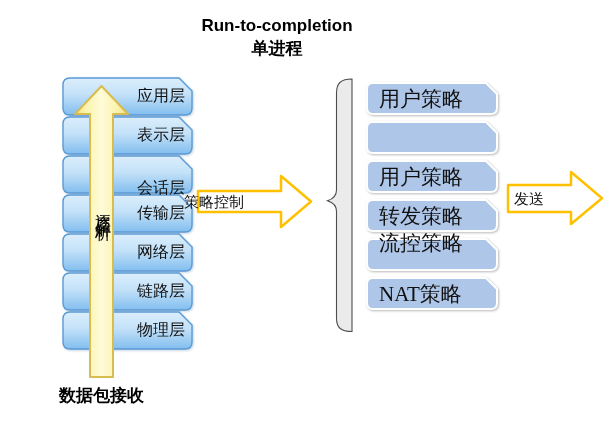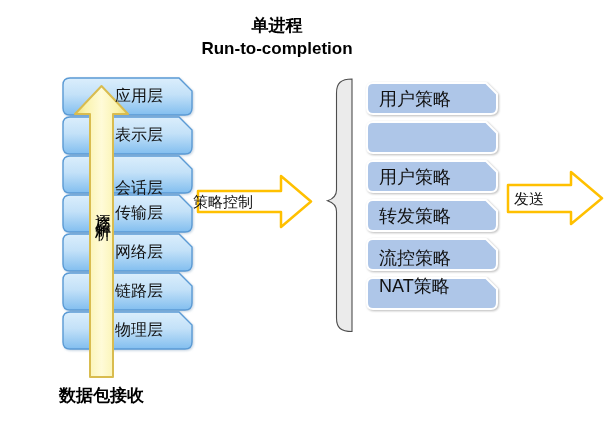--- a/index.html
+++ b/index.html
@@ -51,21 +51,21 @@
     left: 122px; top: 14px; width: 310px;
     text-align: center;
     color: #000;
     font-weight: bold;
     font-size: 17px;
     line-height: 23px;
   }
 
   .layer-label {
     left: 115px; width: 70px; height: 20px;
-    text-align: left;
+    text-align: right;
     font-size: 16px; line-height: 20px;
     color: #111;
     white-space: nowrap;
   }
   .layer-label.l0 { top: 86px; }
   .layer-label.l1 { top: 125px; }
   .layer-label.l2 { top: 178px; }
   .layer-label.l3 { top: 203px; }
   .layer-label.l4 { top: 242px; }
   .layer-label.l5 { top: 281px; }
@@ -81,38 +81,38 @@
   }
 
   .packet-receive-label {
     left: 59px; top: 384px;
     font-size: 17px; font-weight: bold;
     color: #000;
     white-space: nowrap;
   }
 
   .policy-control-label {
-    left: 193px; top: 193px; width: 78px;
+    left: 184px; top: 193px; width: 78px;
     font-size: 15px; line-height: 18px;
     color: #111;
     white-space: nowrap;
   }
 
   .policy-label {
     left: 379px; width: 112px; height: 20px;
-    font-size: 18px; line-height: 20px;
+    font-size: 21px; line-height: 20px;
     color: #111;
     white-space: nowrap;
   }
   .policy-label.p0 { top: 89px; }
   .policy-label.p1 { top: 128px; }
   .policy-label.p2 { top: 167px; }
   .policy-label.p3 { top: 206px; }
-  .policy-label.p4 { top: 248px; }
-  .policy-label.p5 { top: 276px; }
+  .policy-label.p4 { top: 233px; }
+  .policy-label.p5 { top: 284px; font-family: Liberation Serif, serif; }
 
   .send-label {
     left: 514px; top: 190px;
     font-size: 15px; line-height: 18px;
     color: #111;
     white-space: nowrap;
   }
 </style>
 </head>
 <body>
@@ -153,22 +153,22 @@
     <path class="policy-box-path" transform="translate(367,122)" d="M6,0 H119 L130,11 V25 Q130,31 124,31 H6 Q0,31 0,25 V6 Q0,0 6,0 Z"></path>
     <path class="policy-box-path" transform="translate(367,161)" d="M6,0 H119 L130,11 V25 Q130,31 124,31 H6 Q0,31 0,25 V6 Q0,0 6,0 Z"></path>
     <path class="policy-box-path" transform="translate(367,200)" d="M6,0 H119 L130,11 V25 Q130,31 124,31 H6 Q0,31 0,25 V6 Q0,0 6,0 Z"></path>
     <path class="policy-box-path" transform="translate(367,239)" d="M6,0 H119 L130,11 V25 Q130,31 124,31 H6 Q0,31 0,25 V6 Q0,0 6,0 Z"></path>
     <path class="policy-box-path" transform="translate(367,278)" d="M6,0 H119 L130,11 V25 Q130,31 124,31 H6 Q0,31 0,25 V6 Q0,0 6,0 Z"></path>
 
     <path class="block-arrow-path" d="M508,185 H571 V172 L602,198.3 L571,224 V212 H508 Z"></path>
   </svg>
 
   <div class="abs title-block">
+    <div>Run-to-completion</div>
     <div>单进程</div>
-    <div>Run-to-completion</div>
   </div>
 
   <div class="abs layer-label l0">应用层</div>
   <div class="abs layer-label l1">表示层</div>
   <div class="abs layer-label l2">会话层</div>
   <div class="abs layer-label l3">传输层</div>
   <div class="abs layer-label l4">网络层</div>
   <div class="abs layer-label l5">链路层</div>
   <div class="abs layer-label l6">物理层</div>
 

